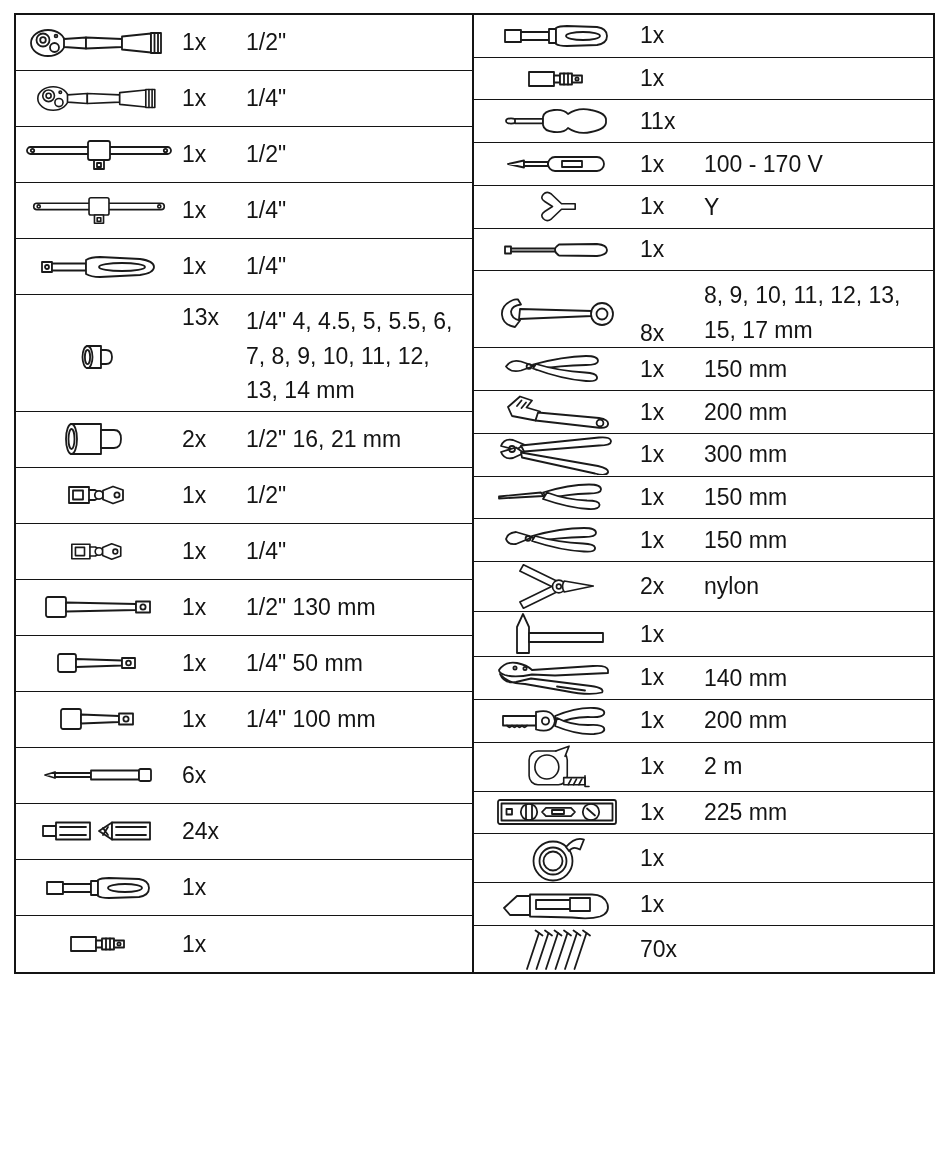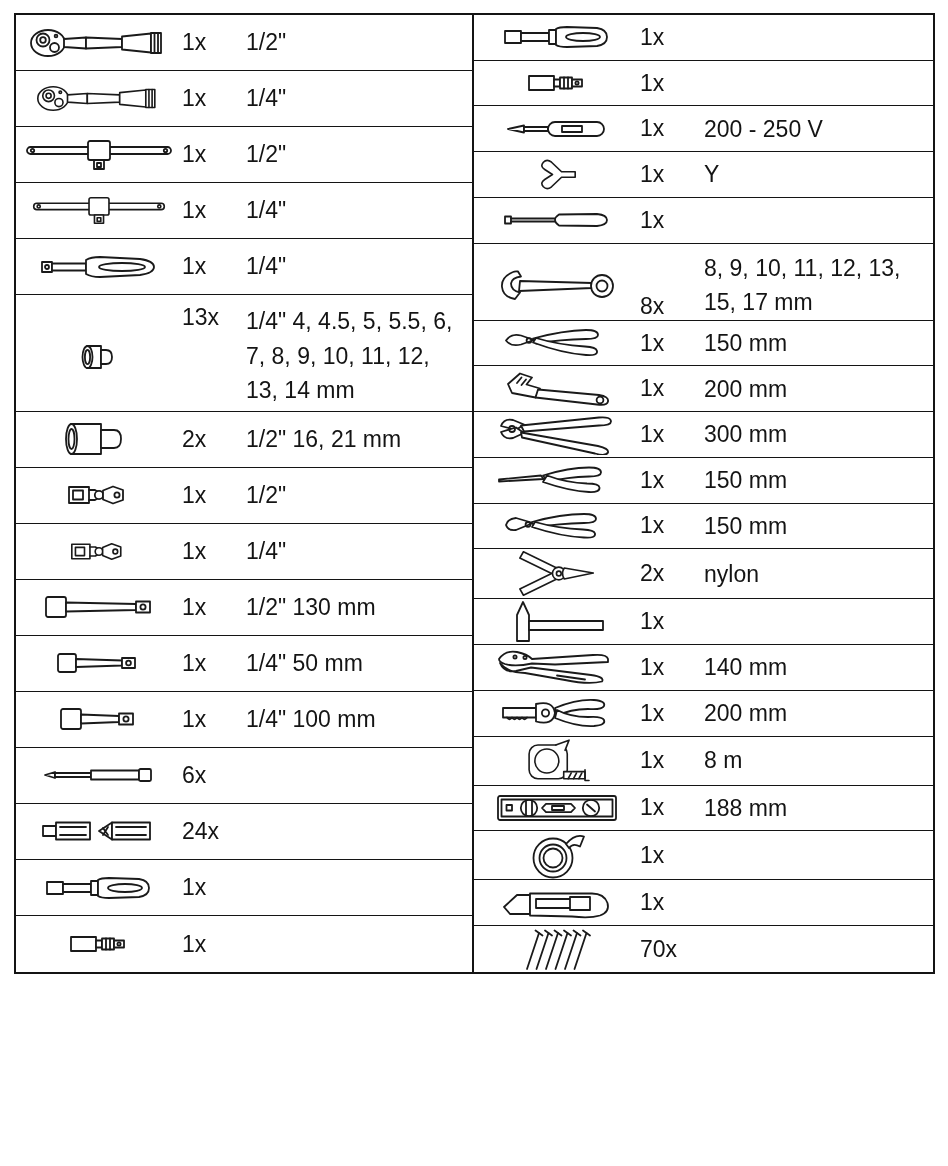--- a/index.html
+++ b/index.html
@@ -408,26 +408,35 @@
           <span class="ci">
             <svg class="t" width="60" height="20">
               <use href="#sym-bitadapter"></use>
             </svg>
           </span>
           <span class="q">1x</span>
           <span class="d"></span>
         </div>
       <div class="row">
           <span class="ci">
+            <svg class="t" width="106" height="34">
+              <use href="#sym-ergodriver"></use>
+            </svg>
+          </span>
+          <span class="q">11x</span>
+          <span class="d"></span>
+        </div>
+      <div class="row">
+          <span class="ci">
             <svg class="t" width="102" height="22">
               <use href="#sym-tester"></use>
             </svg>
           </span>
           <span class="q">1x</span>
-          <span class="d">200 - 250 V</span>
+          <span class="d">100 - 170 V</span>
         </div>
       <div class="row">
           <span class="ci">
             <svg class="t" width="40" height="33">
               <use href="#sym-ywrench"></use>
             </svg>
           </span>
           <span class="q">1x</span>
           <span class="d">Y</span>
         </div>
@@ -529,30 +538,30 @@
           <span class="q">1x</span>
           <span class="d">200 mm</span>
         </div>
       <div class="row">
           <span class="ci">
             <svg class="t" width="71" height="48">
               <use href="#sym-tapemeasure"></use>
             </svg>
           </span>
           <span class="q">1x</span>
-          <span class="d">8 m</span>
+          <span class="d">2 m</span>
         </div>
       <div class="row">
           <span class="ci">
             <svg class="t" width="122" height="30">
               <use href="#sym-level"></use>
             </svg>
           </span>
           <span class="q">1x</span>
-          <span class="d">188 mm</span>
+          <span class="d">225 mm</span>
         </div>
       <div class="row">
           <span class="ci">
             <svg class="t" width="58" height="48">
               <use href="#sym-taperoll"></use>
             </svg>
           </span>
           <span class="q">1x</span>
           <span class="d"></span>
         </div>

